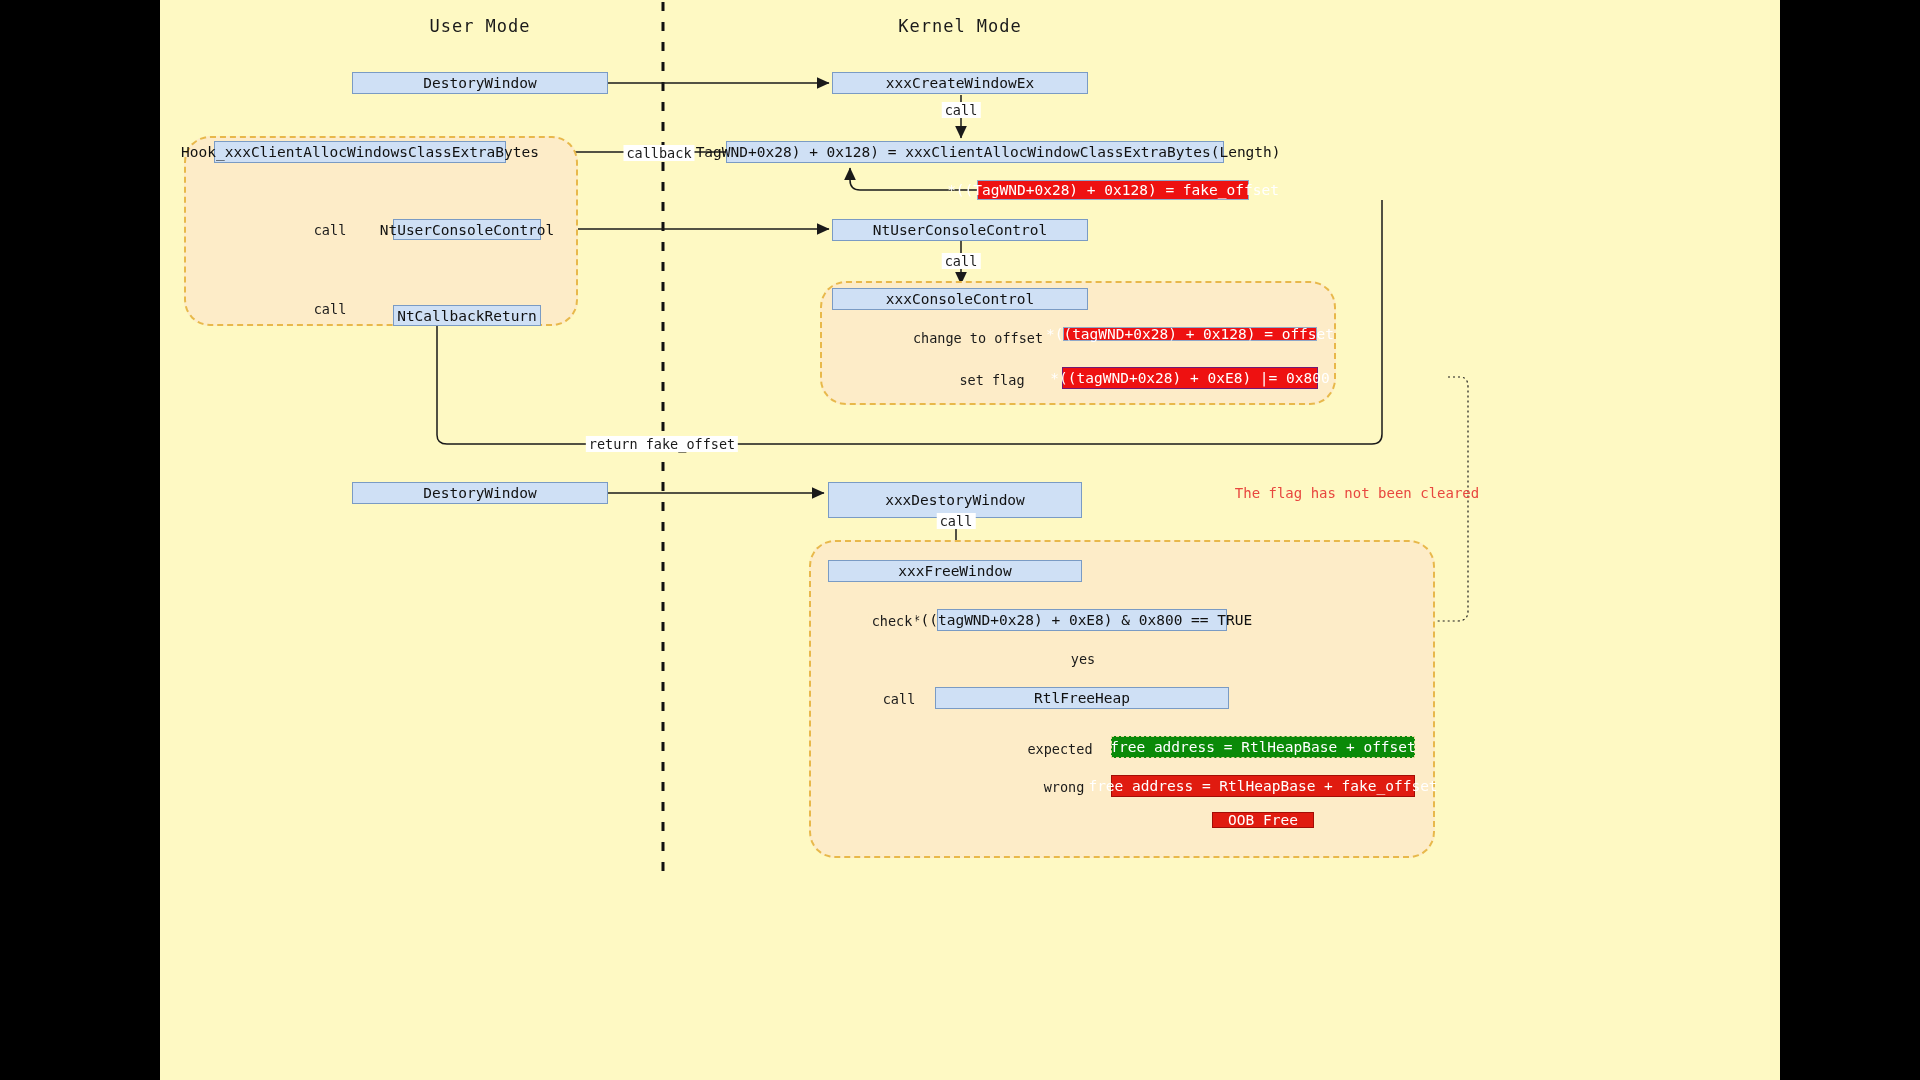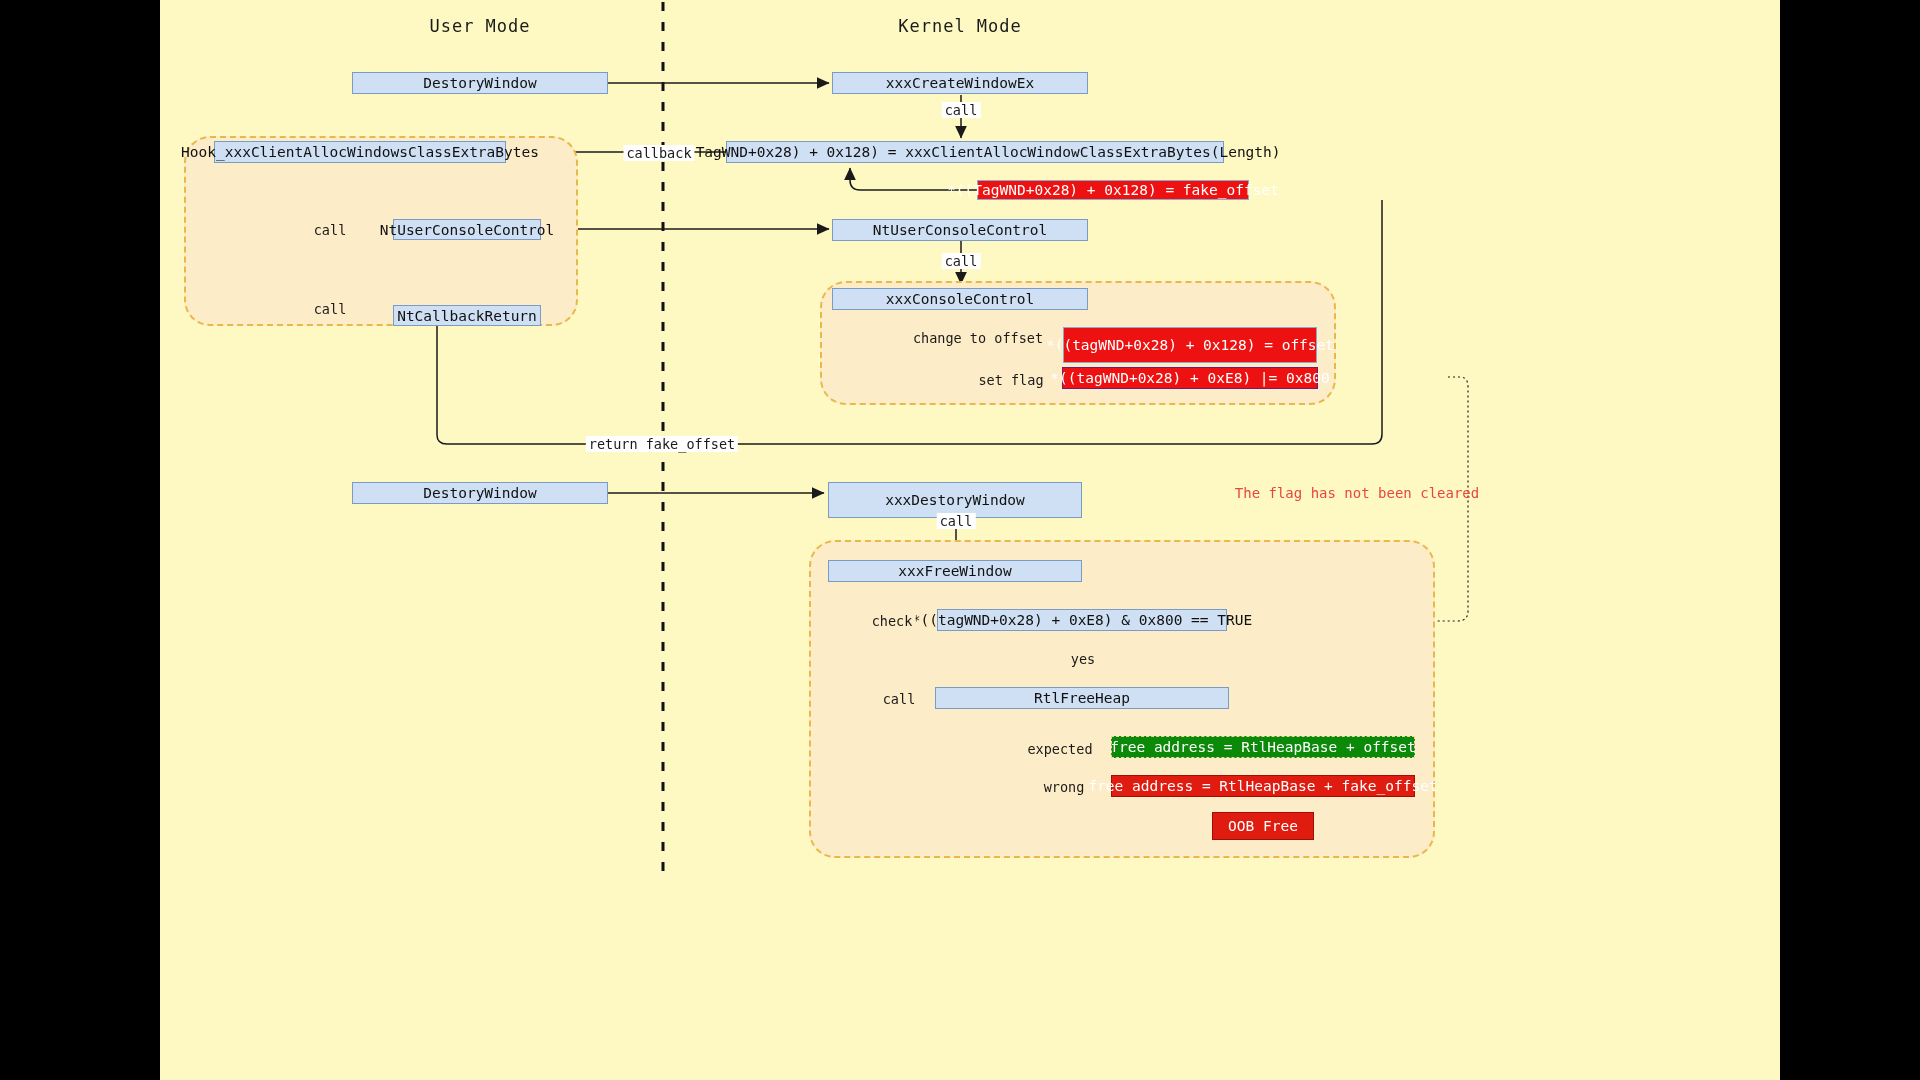--- a/index.html
+++ b/index.html
@@ -105,38 +105,38 @@
 
     <div class="node blue" style="left:320px;top:72px;width:256px;height:22px;">DestoryWindow</div>
     <div class="node blue" style="left:800px;top:72px;width:256px;height:22px;">xxxCreateWindowEx</div>
     <div class="node blue" style="left:200px;top:141px;width:292px;height:22px;">Hook_xxxClientAllocWindowsClassExtraBytes</div>
     <div class="node blue" style="left:815px;top:141px;width:498px;height:22px;">*((TagWND+0x28) + 0x128) = xxxClientAllocWindowClassExtraBytes(Length)</div>
     <div class="node red-b" style="left:953px;top:180px;width:272px;height:20px;">*((TagWND+0x28) + 0x128) = fake_offset</div>
     <div class="node blue" style="left:307px;top:219px;width:148px;height:21px;">NtUserConsoleControl</div>
     <div class="node blue" style="left:800px;top:219px;width:256px;height:22px;">NtUserConsoleControl</div>
     <div class="node blue" style="left:307px;top:298px;width:148px;height:21px;margin-top:7px;">NtCallbackReturn</div>
     <div class="node blue" style="left:800px;top:288px;width:256px;height:22px;">xxxConsoleControl</div>
-    <div class="node red-b" style="left:1030px;top:327px;width:254px;height:36px;">*((tagWND+0x28) + 0x128) = offset</div>
+    <div class="node red-b" style="left:1030px;top:327px;width:254px;height:14px;">*((tagWND+0x28) + 0x128) = offset</div>
     <div class="node red" style="left:1030px;top:367px;width:256px;height:22px;">*((tagWND+0x28) + 0xE8) |= 0x800</div>
     <div class="node blue" style="left:320px;top:482px;width:256px;height:22px;">DestoryWindow</div>
     <div class="node blue" style="left:795px;top:482px;width:254px;height:36px;">xxxDestoryWindow</div>
     <div class="node blue" style="left:795px;top:560px;width:254px;height:22px;">xxxFreeWindow</div>
     <div class="node blue" style="left:922px;top:609px;width:290px;height:22px;">*((tagWND+0x28) + 0xE8) &amp; 0x800 == TRUE</div>
     <div class="node blue" style="left:922px;top:687px;width:294px;height:22px;">RtlFreeHeap</div>
     <div class="node green" style="left:1103px;top:736px;width:304px;height:22px;">free address = RtlHeapBase + offset</div>
     <div class="node dark-red" style="left:1103px;top:775px;width:304px;height:22px;">free address = RtlHeapBase + fake_offset</div>
-    <div class="node dark-red" style="left:1103px;top:812px;width:102px;height:28px;">OOB Free</div>
+    <div class="node dark-red" style="left:1103px;top:812px;width:102px;height:16px;">OOB Free</div>
 
     <div class="edge-label" style="left:801px;top:110px;">call</div>
     <div class="edge-label" style="left:499px;top:153px;">callback</div>
     <div class="edge-label on-yellow" style="left:170px;top:230px;">call</div>
     <div class="edge-label" style="left:801px;top:261px;">call</div>
     <div class="edge-label on-yellow" style="left:170px;top:309px;">call</div>
     <div class="edge-label on-yellow" style="left:818px;top:338px;">change to offset</div>
-    <div class="edge-label on-yellow" style="left:832px;top:380px;margin-left:19px;">set flag</div>
+    <div class="edge-label on-yellow" style="left:832px;top:380px;">set flag</div>
     <div class="edge-label" style="left:502px;top:444px;">return fake_offset</div>
     <div class="edge-label" style="left:796px;top:521px;">call</div>
     <div class="edge-label on-yellow" style="left:732px;top:621px;">check</div>
     <div class="edge-label on-yellow" style="left:923px;top:659px;">yes</div>
     <div class="edge-label on-yellow" style="left:739px;top:699px;">call</div>
     <div class="edge-label on-yellow" style="left:900px;top:749px;">expected</div>
     <div class="edge-label on-yellow" style="left:904px;top:787px;">wrong</div>
 
     <div class="note" style="left:1197px;top:485px;">The flag has not been cleared</div>
 

